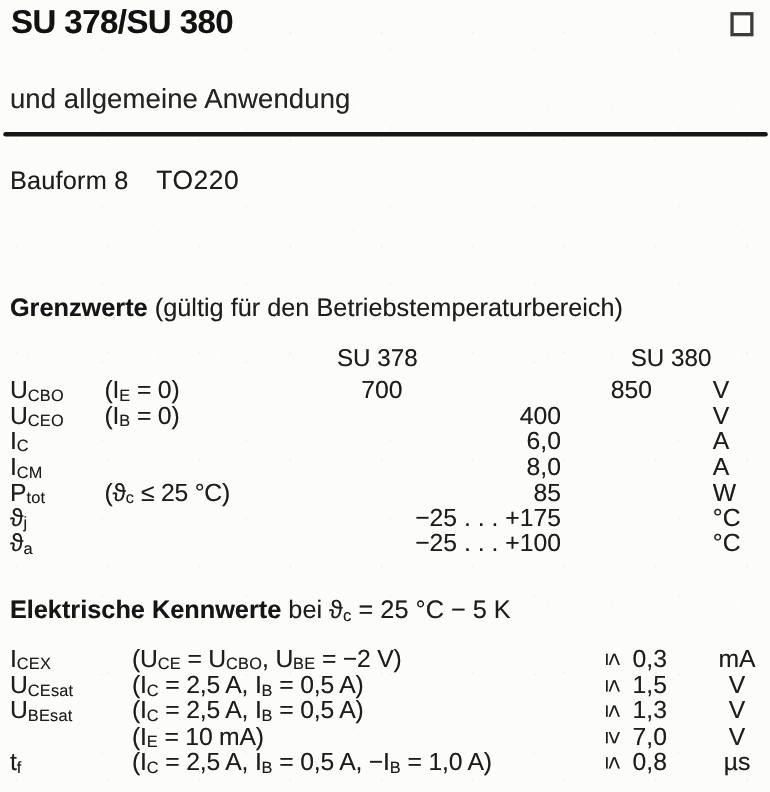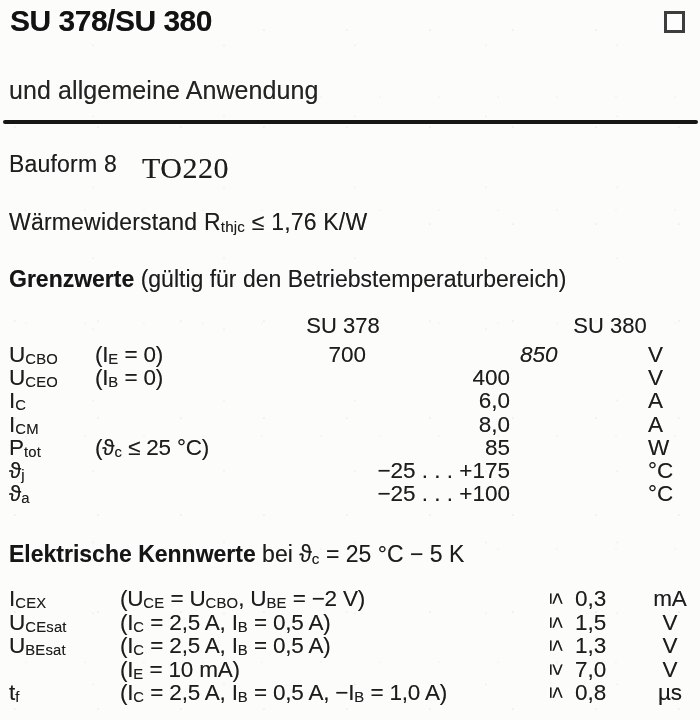--- a/index.html
+++ b/index.html
@@ -17,38 +17,38 @@
   }
   .abs{position:absolute;white-space:nowrap;}
   .title{left:10px;top:4px;font-size:30px;font-weight:700;letter-spacing:-.5px;color:#121212;}
   .corner-square{left:664px;top:11px;width:15px;height:16px;border:3px solid #3d3d3d;background:#fdfdfc;}
   .subtitle{font-size:25px;letter-spacing:.1px;color:#242424;}
   .sub1{left:9px;top:43px;}
   .sub2{left:9px;top:76px;}
   .rule{left:3px;right:2px;top:120px;height:3.5px;background:#161616;border-radius:2px;}
   .bodyline{font-size:23px;letter-spacing:.2px;}
   .bauform{left:9px;top:151px;}
-  .bauform .val{position:absolute;left:133px;top:0;font-size:30px;letter-spacing:.5px;font-family:Liberation Serif, serif;}
+  .bauform .val{position:absolute;left:133px;top:0;font-size:24px;letter-spacing:.5px;}
   .thermal{left:9px;top:209px;}
   .sechead{font-size:23px;}
   .sechead .bold{font-weight:700;color:#161616;}
   .grenz{left:9px;top:266px;}
   .elek{left:9px;top:541px;}
   .thead{top:313px;left:0;width:700px;height:24px;font-size:22px;}
   .thcell{position:absolute;text-align:center;}
   .th378{left:283px;width:120px;}
   .th380{left:549px;width:122px;}
   .trow{position:absolute;left:0;width:700px;height:23px;font-size:22.5px;line-height:23px;}
   .cell{position:absolute;white-space:nowrap;}
   .lab{left:9px;}
   .cond{left:95px;letter-spacing:-.2px;}
   .cond2{left:120px;letter-spacing:-.2px;}
   .v378{left:250px;width:116px;text-align:right;}
   .vmid{left:340px;width:170px;text-align:right;}
-  .v380{left:520px;width:108px;text-align:left;font-style:italic;}
+  .v380{left:520px;width:108px;text-align:center;}
   .unit1{left:648px;}
   .rel{left:545px;width:26px;text-align:center;}
   .rot{display:inline-block;transform:rotate(90deg);font-size:21px;}
   .val2{left:575px;}
   .unit2{left:644px;width:52px;text-align:center;}
   .sb{font-size:.66em;vertical-align:-.16em;letter-spacing:.2px;}
 </style>
 </head>
 <body>
 
@@ -59,21 +59,20 @@
 
   <div class="abs subtitle sub2">und allgemeine Anwendung</div>
 
   <div class="abs rule"></div>
 
   <div class="abs bodyline bauform">
     <span>Bauform 8</span>
     <span class="val">TO220</span>
   </div>
 
-  <div class="abs bodyline thermal"><span>Wärmewiderstand R</span><span class="sb">thjc</span><span> ≤ 1,76 K/W</span></div>
 
   <div class="abs sechead grenz">
     <span class="bold">Grenzwerte</span><span> (gültig für den Betriebstemperaturbereich)</span>
   </div>
 
   <div class="abs thead">
     <span class="thcell th378">SU 378</span>
     <span class="thcell th380">SU 380</span>
   </div>
 

